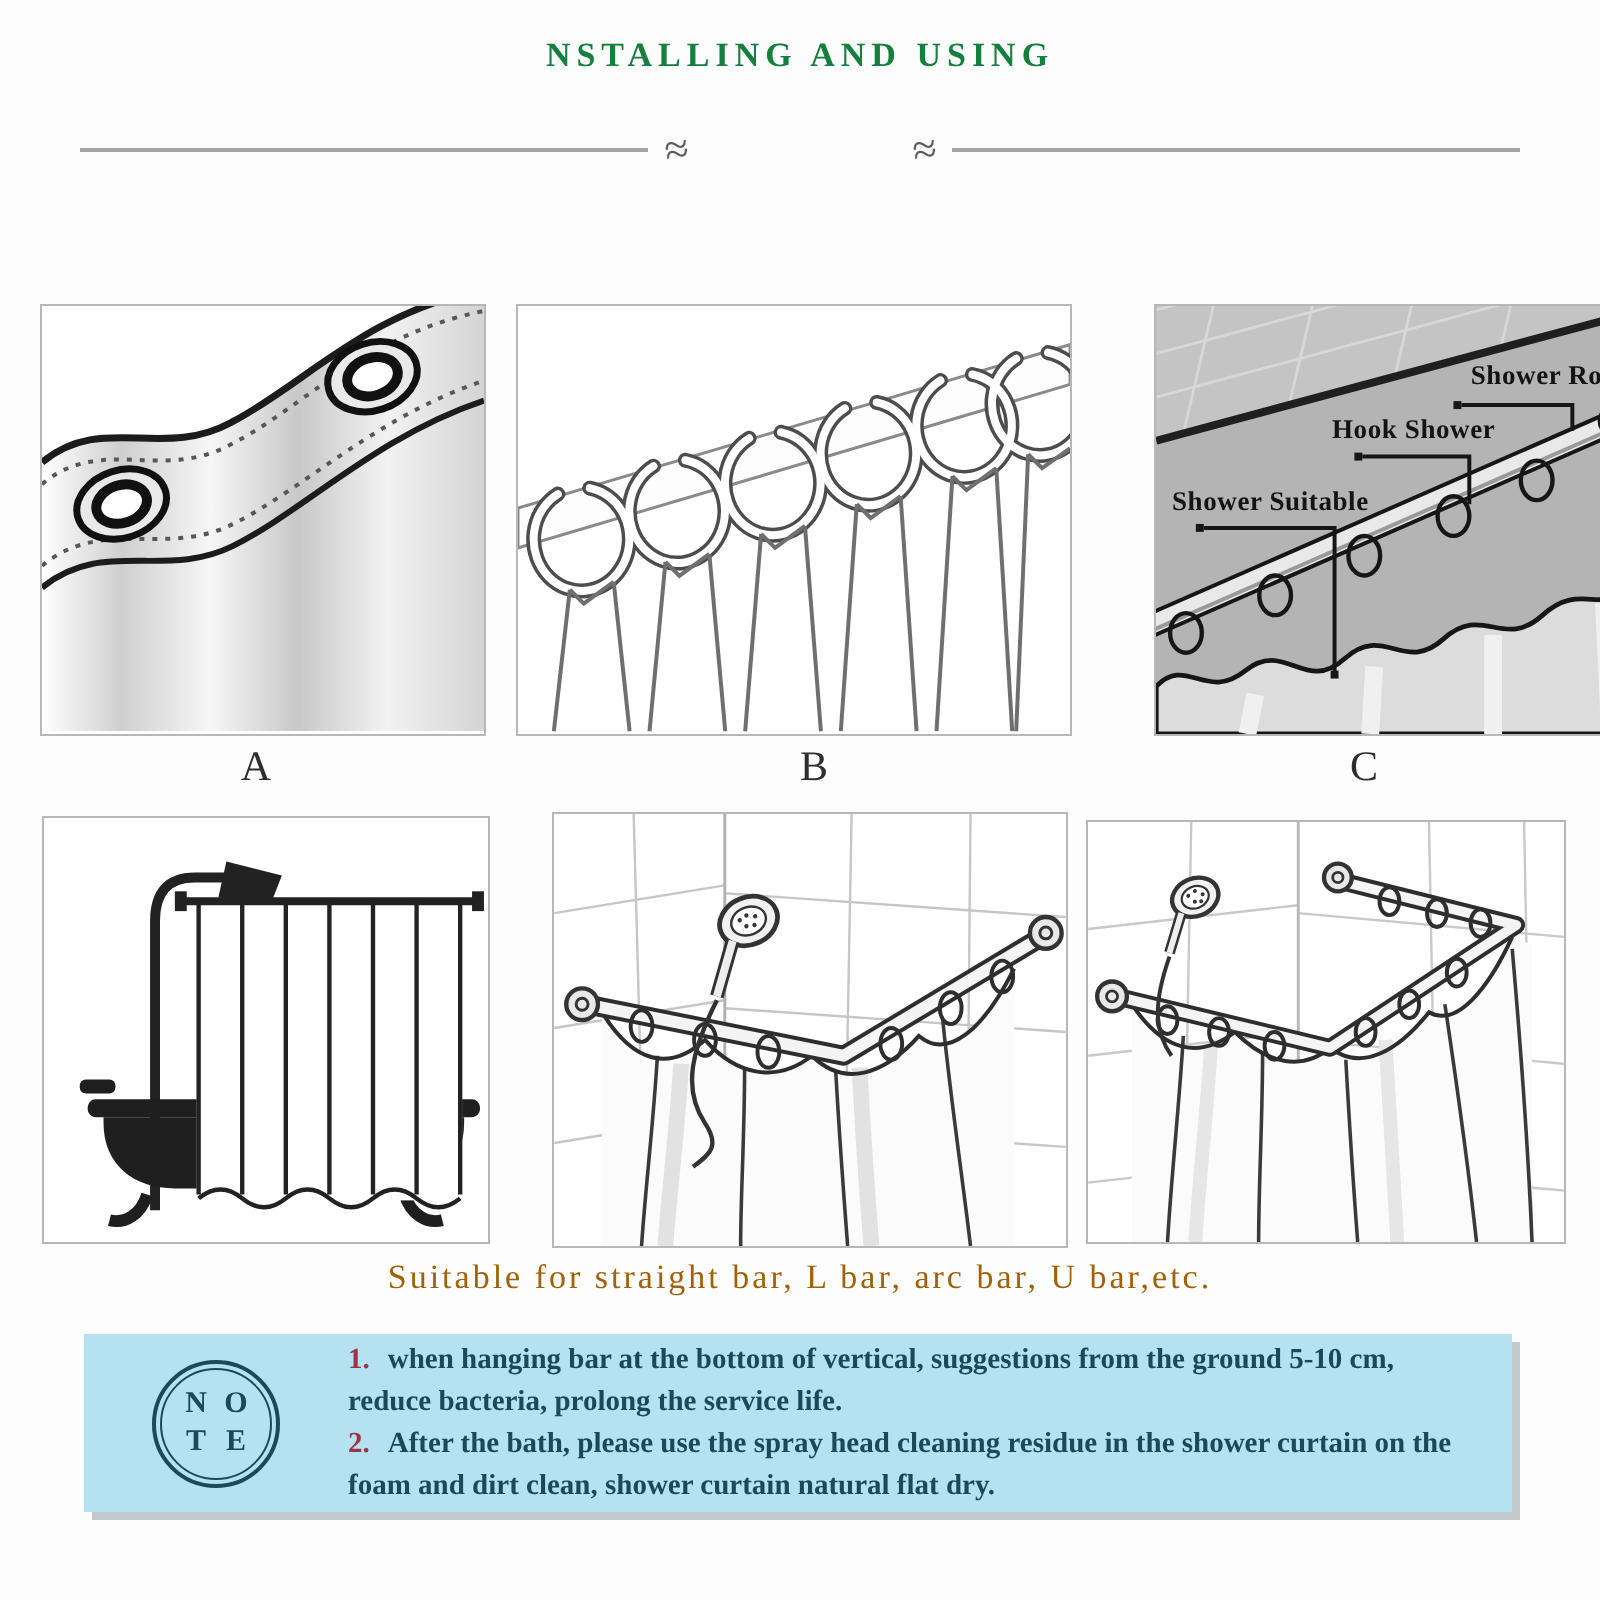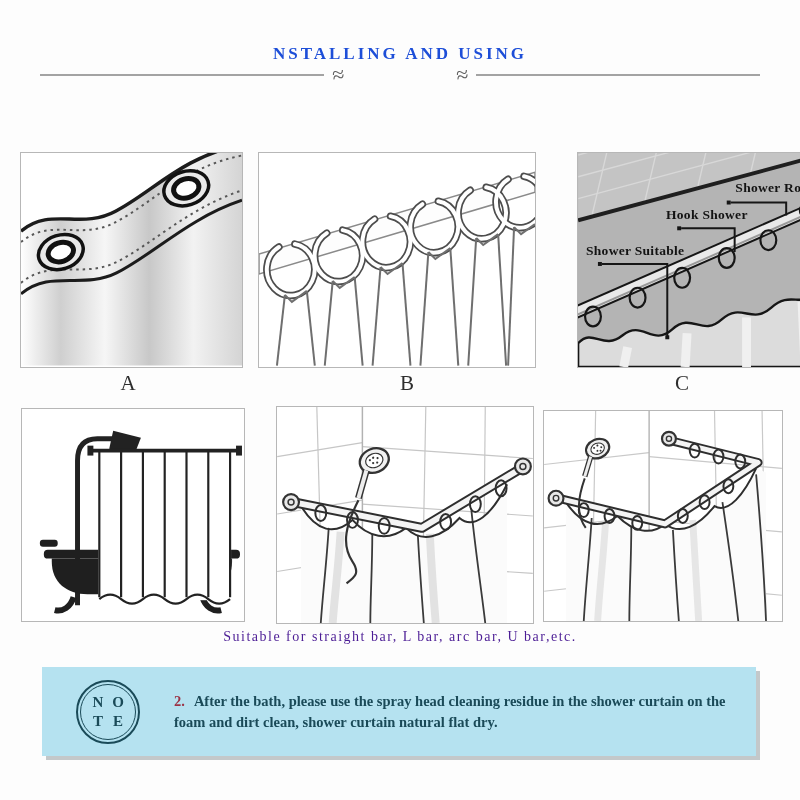--- a/index.html
+++ b/index.html
@@ -1,20 +1,20 @@
 <!DOCTYPE html>
 <html style="--note_bg: #b5e2f0; --note_fg: #1a4a58; --note_num: #9c3346; --divider: #a3a3a3;"><head>
 <meta charset="utf-8">
 <style>
   html,body{margin:0;padding:0;background:#ffffff;}
   .page{position:relative;width:800px;height:800px;background:#fdfdfd;overflow:hidden;
         font-family:"Liberation Serif", serif;}
   
-  .title{position:absolute;top:44px;left:0;right:0;text-align:center;
-         font-size:17px;font-weight:bold;letter-spacing:3px;color:#1d4ed8;}
+  .title{position:absolute;top:18px;left:0;right:0;text-align:center;
+         font-size:17px;font-weight:bold;letter-spacing:3px;color:#15803d;}
   .divider{position:absolute;top:62px;left:40px;right:40px;height:26px;
            display:flex;align-items:center;}
   .divider .line{flex:1;height:2px;background:var(--divider,#a3a3a3);}
   .divider .orn{color:#5e5e5e;font-size:22px;line-height:1;font-style:italic;
                 margin:0 8px;transform:rotate(-8deg);}
   .divider .mid-gap{width:96px;}
   
   .panel{position:absolute;background:#fff;border:1px solid #b7b7b7;box-sizing:border-box;}
   .panel svg{display:block;width:100%;height:100%;}
   #panelA{left:20px;top:152px;width:223px;height:216px;}
@@ -27,21 +27,21 @@
        font-size:21px;color:#2e2e2e;}
   #labelA{left:128px;} #labelB{left:407px;} #labelC{left:682px;}
   
   .c-label{position:absolute;font-size:13.5px;font-weight:bold;color:#131313;
            letter-spacing:.3px;white-space:nowrap;}
   #lab-rod{right:9px;top:27px;}
   #lab-rings{left:88px;top:54px;}
   #lab-curtain{left:8px;top:90px;}
   
   .caption{position:absolute;top:629px;left:0;right:0;text-align:center;
-           font-size:14px;letter-spacing:1.5px;color:#4c1d95;}
+           font-size:17px;letter-spacing:1.5px;color:#a16207;}
   
   .note{position:absolute;left:42px;top:667px;width:714px;height:89px;
         background:var(--note_bg,#b5e2f0);
         box-shadow:4px 4px 0 rgba(125,136,140,.45);
         display:flex;align-items:center;}
   .note-badge{width:132px;display:flex;justify-content:center;flex:none;}
   .badge-circle{width:60px;height:60px;border:2px solid var(--note_fg,#1a4a58);
                 border-radius:50%;position:relative;display:flex;
                 align-items:center;justify-content:center;}
   .badge-circle::after{content:"";position:absolute;inset:2px;
@@ -364,18 +364,21 @@
         <div class="badge-letters">
           <span>N</span>
           <span>O</span>
           <span>T</span>
           <span>E</span>
         </div>
       </div>
     </div>
     <div class="note-text">
       <div class="note-item">
+        <span class="num">1.</span><span>when hanging bar at the bottom of vertical, suggestions from the ground 5-10 cm, reduce bacteria, prolong the service life.</span>
+      </div>
+      <div class="note-item">
         <span class="num">2.</span><span>After the bath, please use the spray head cleaning residue in the shower curtain on the foam and dirt clean, shower curtain natural flat dry.</span>
       </div>
     </div>
   </div>
 
 </div>
 
 </body></html>

